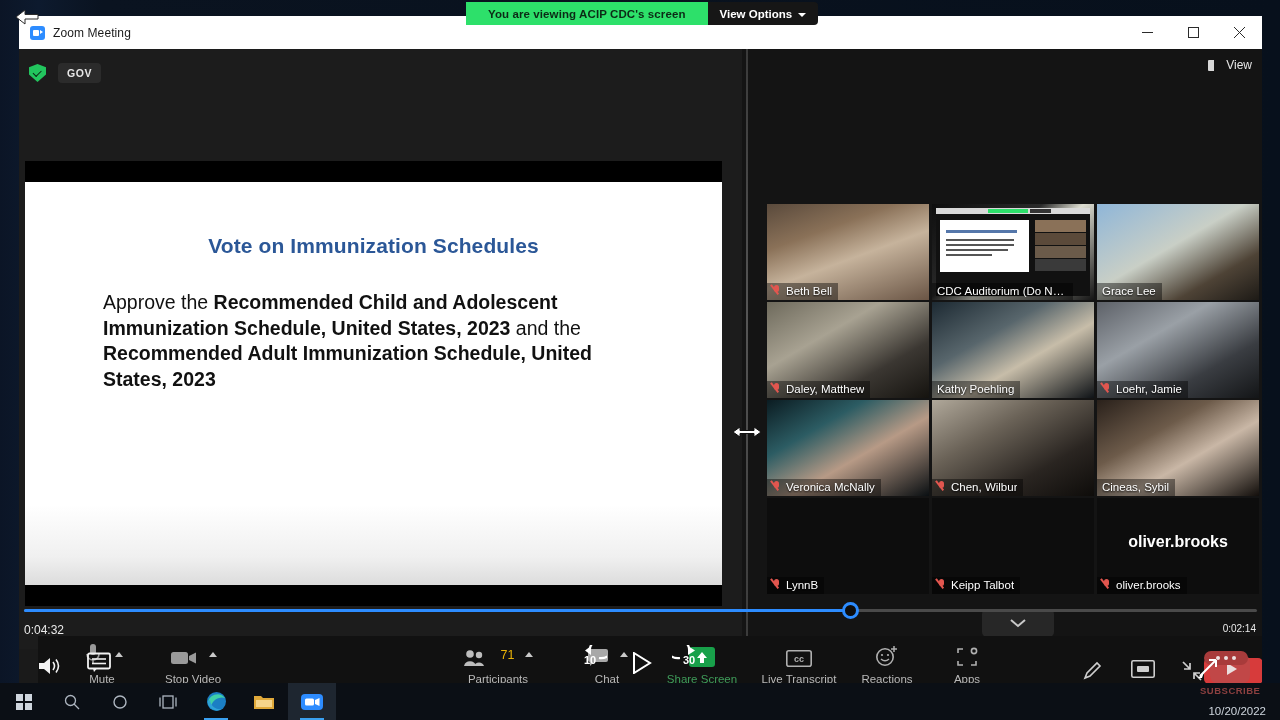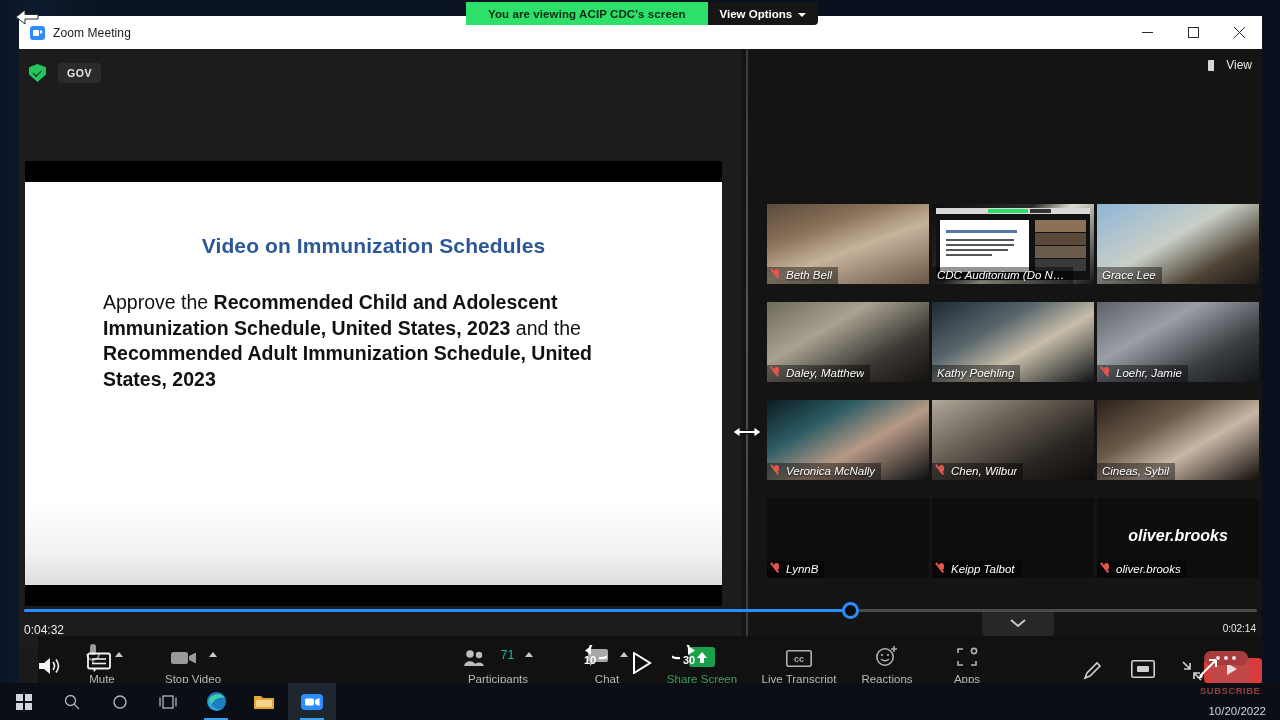--- a/index.html
+++ b/index.html
@@ -191,22 +191,22 @@
 
   #grid {
     position:absolute; left:15px; top:155px;
     width:498px;
     display:grid;
     grid-template-columns: repeat(3,162px);
     grid-template-rows: repeat(4,96px);
     gap:2px 3px;
   }
   .tile {
-    position:relative; width:162px; height:80px;
-    background:#b91c1c; overflow:hidden;font-style:italic;
+    position:relative; width:162px; height:96px;
+    background:#b91c1c; overflow:hidden;
   }
   .tile.active { outline:3px solid #e8ef5a; outline-offset:-3px; }
   .tile .vid { position:absolute; inset:0; }
   .namebar {
     position:absolute; left:0; bottom:0;
     display:flex; align-items:center; gap:5px;
     padding:2px 6px 3px 5px;
     background:rgba(0,0,0,.42);
     max-width:100%;
   }
@@ -380,21 +380,21 @@
     <div id="body">
 
       <div id="sharepane">
         <div id="gov-row">
           <div id="shield"></div>
           <div id="gov-badge">GOV</div>
         </div>
 
         <div id="slide-outer">
           <div id="slide">
-            <div id="slide-title">Video on Immunization Schedules</div>
+            <div id="slide-title">Vote on Immunization Schedules</div>
             <div id="slide-body">
               <span>Approve the </span><b>Recommended Child and Adolescent Immunization Schedule, United States, 2023</b><span> and the </span><b>Recommended Adult Immunization Schedule, United States, 2023</b>
             </div>
           </div>
         </div>
       </div>
 
       <div id="splitter"></div>
       <div id="splitcursor">
         <svg width="32" height="18" viewBox="0 0 32 18">
@@ -536,21 +536,21 @@
           <div class="lbl">Stop Video</div>
         </div>
         <div class="tbitem" style="left: 418px;">
           <div class="ico">
             <svg width="34" height="18" viewBox="0 0 34 18">
               <circle cx="7" cy="5" r="3.8" fill="#bdbdbd"></circle>
               <path d="M1 17 A6.2 6.2 0 0 1 13 17 Z" fill="#bdbdbd"></path>
               <circle cx="16" cy="6" r="3.2" fill="#bdbdbd"></circle>
               <path d="M11 17 A5.3 5.3 0 0 1 21 17 Z" fill="#bdbdbd"></path>
             </svg>
-            <span style="color: #14b8a6; font-size: 12.5px; margin-left: 4px; align-self: center;">71</span>
+            <span style="color: #eab308; font-size: 12.5px; margin-left: 4px; align-self: center;">71</span>
             <span class="caret-up" style="margin-left: 11px; align-self: center;"></span>
           </div>
           <div class="lbl">Participants</div>
         </div>
         <div class="tbitem" style="left: 527px;">
           <div class="ico">
             <svg width="22" height="18" viewBox="0 0 22 18">
               <path d="M1 2 A2 2 0 0 1 3 0 L19 0 A2 2 0 0 1 21 2 L21 11 A2 2 0 0 1 19 13 L7 13 L3 17 L3 13 A2 2 0 0 1 1 11 Z" fill="#a8a8a8"></path>
             </svg>
             <span class="caret-up" style="margin-left: 11px; align-self: center;"></span>

